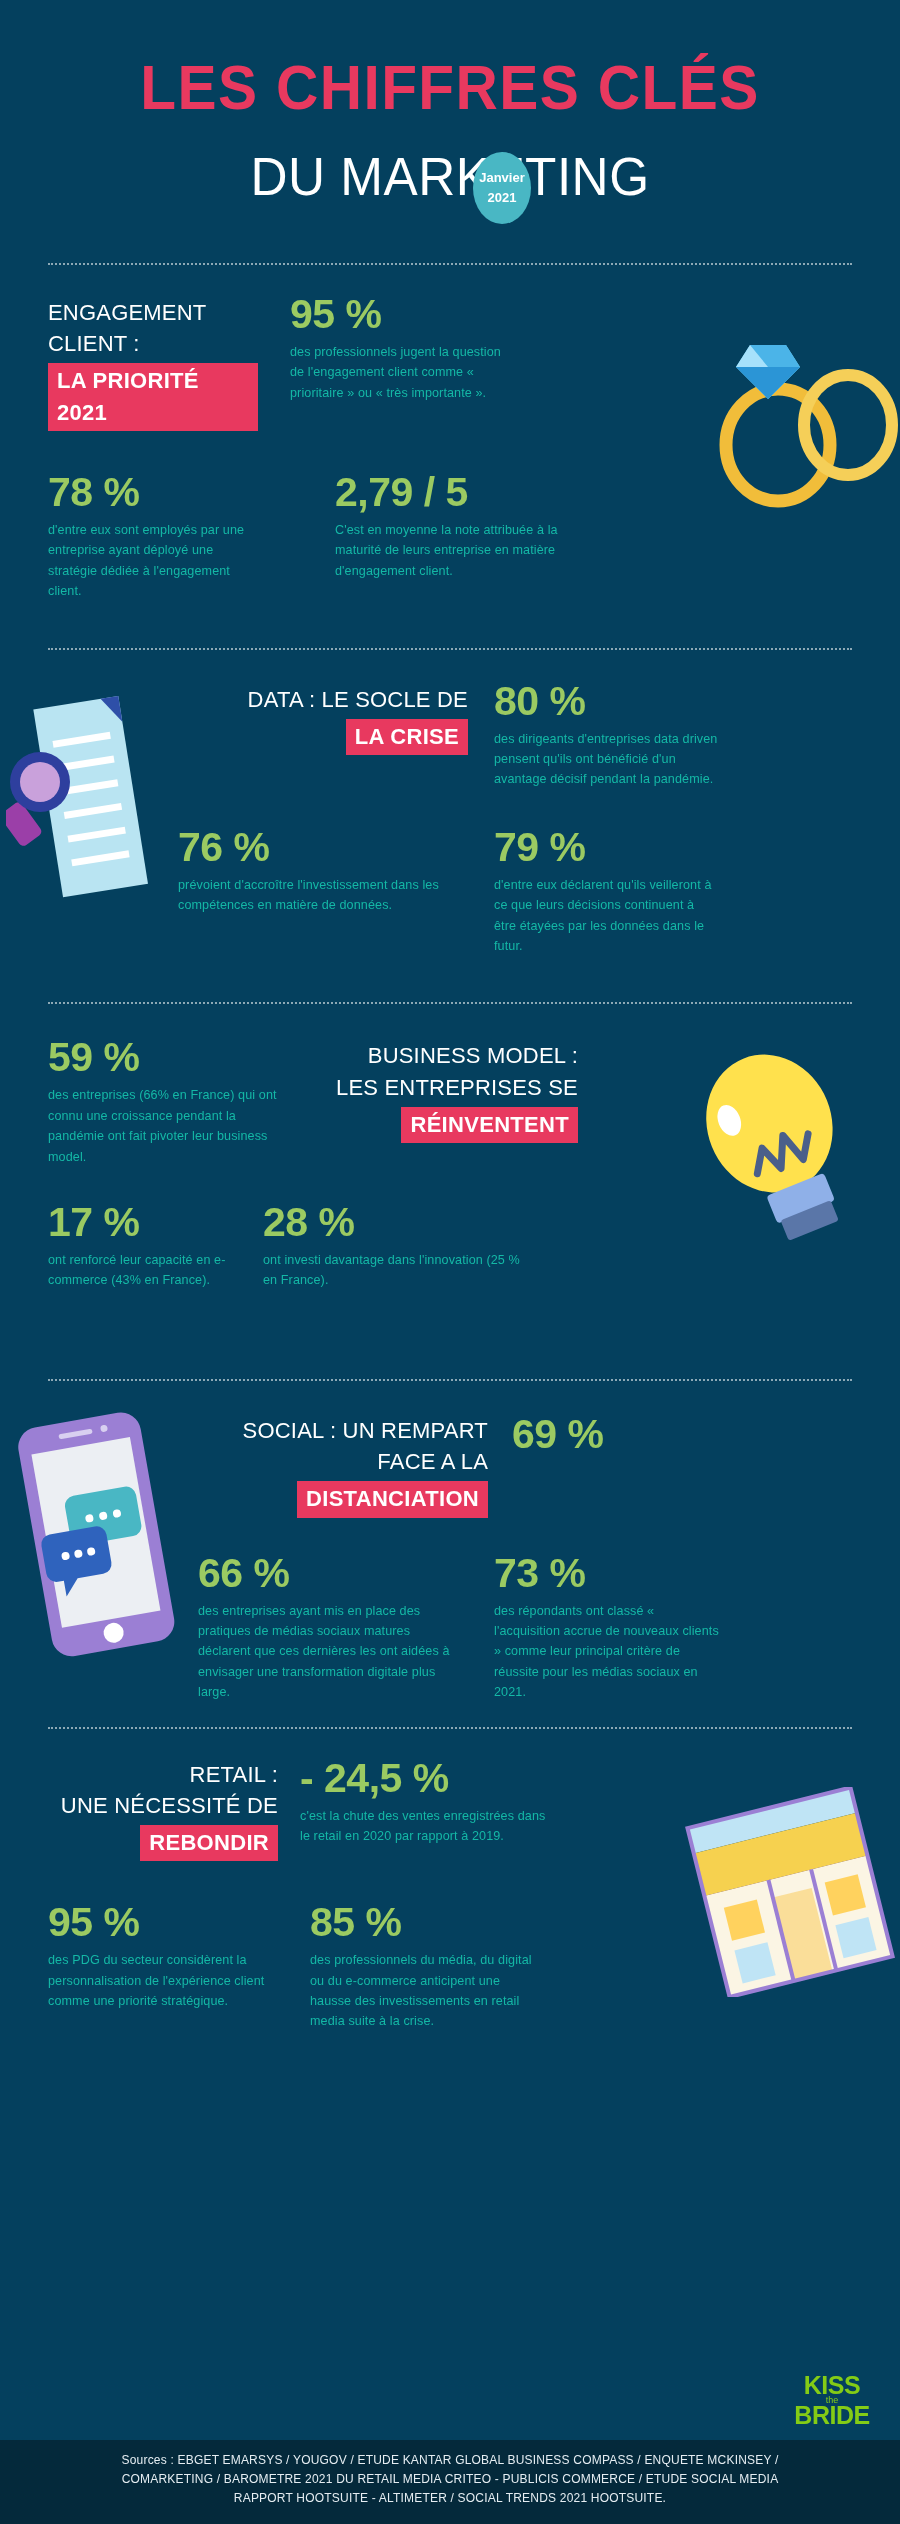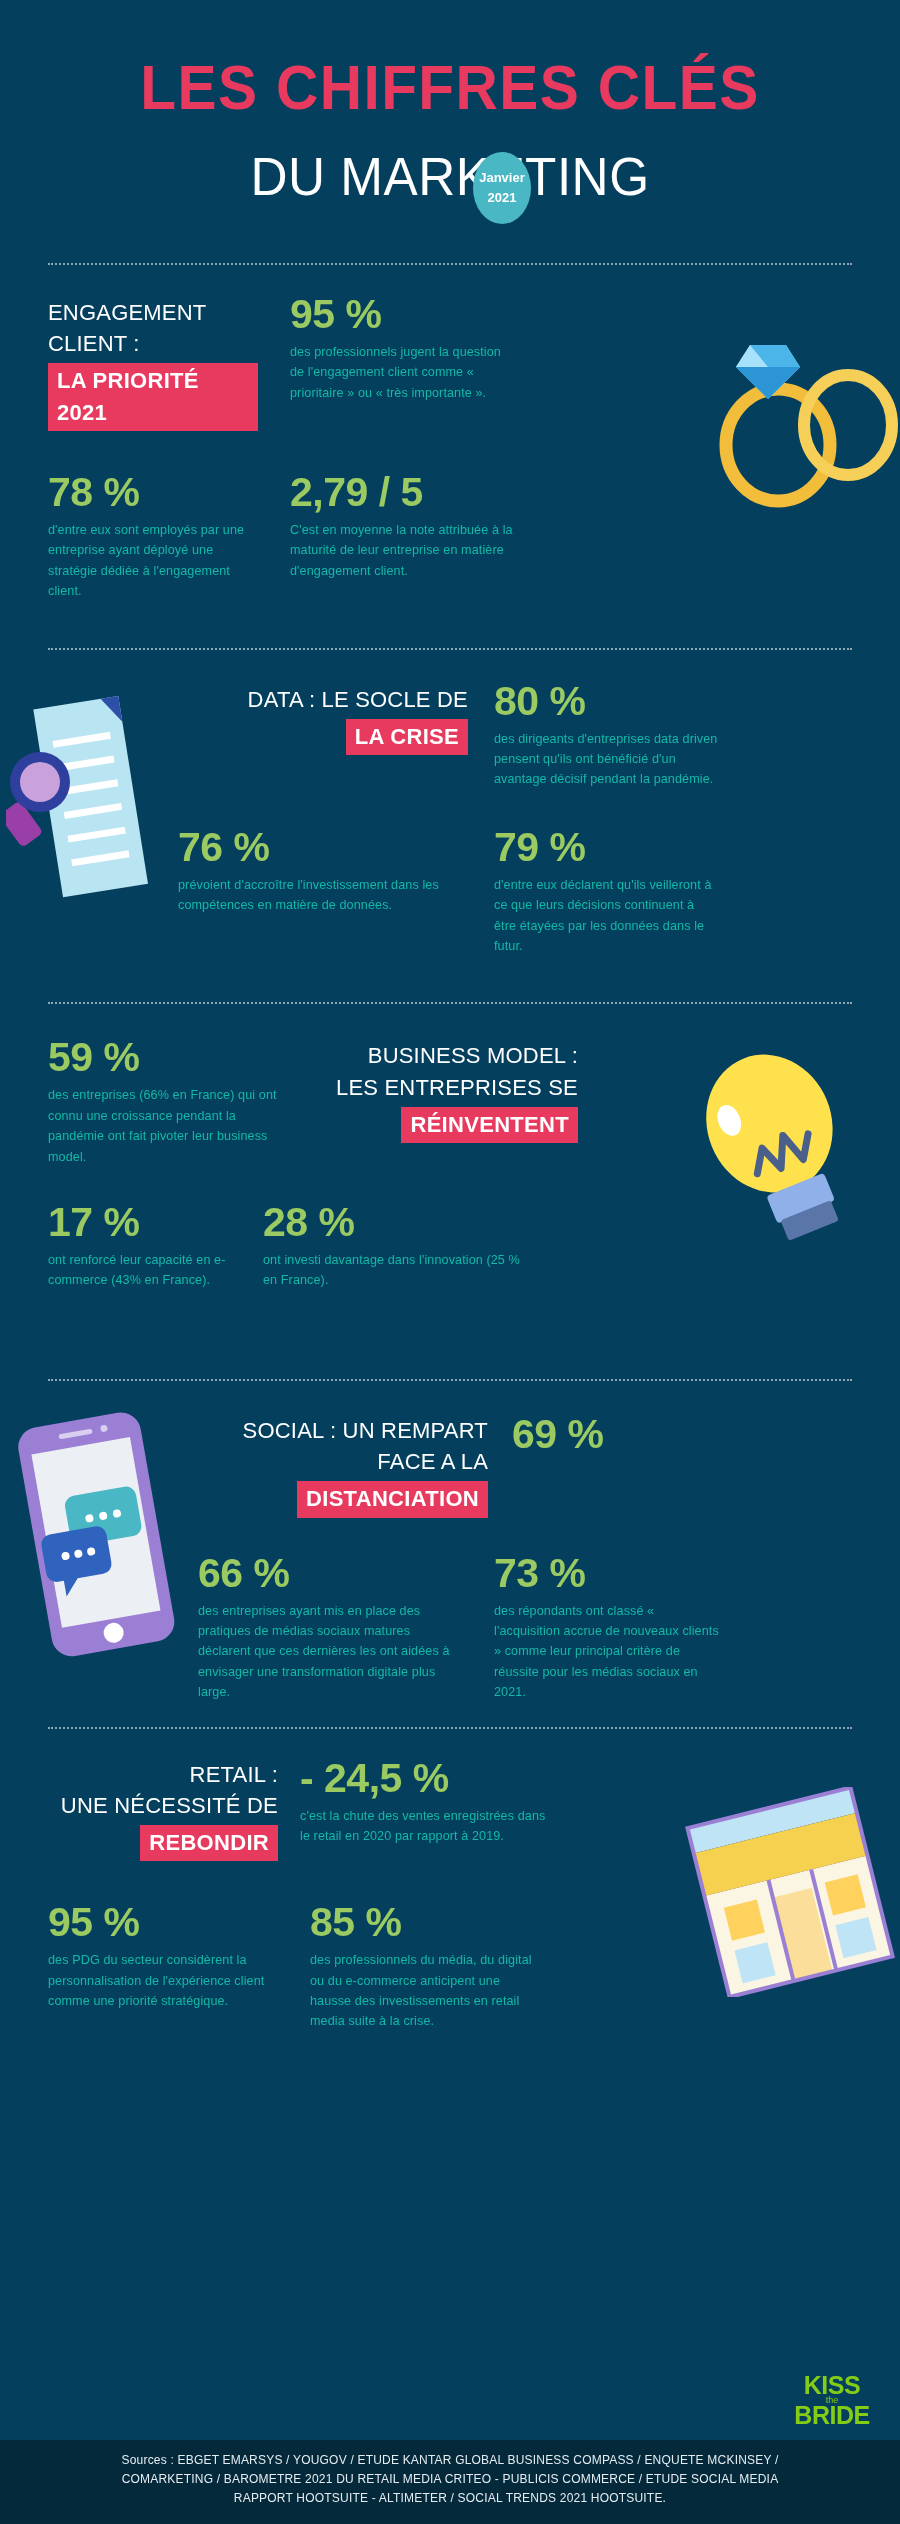--- a/index.html
+++ b/index.html
@@ -210,28 +210,28 @@
             <div>CLIENT :</div>
             <div style="margin-top:4px;"><span class="hl">LA PRIORITÉ 2021</span></div>
           </div>
         </div>
         <div class="cell stat" style="width:260px; padding-left:32px;">
           <div class="stat-num">95 %</div>
           <div class="stat-txt">des professionnels jugent la question de l'engagement client comme « prioritaire » ou « très importante ».</div>
         </div>
       </div>
 
-      <div class="row" style="margin-top:40px;">
+      <div class="row" style="margin-top:40px;gap:45px;">
         <div class="cell stat" style="width:210px;">
           <div class="stat-num">78 %</div>
           <div class="stat-txt">d'entre eux sont employés par une entreprise ayant déployé une stratégie dédiée à l'engagement client.</div>
         </div>
         <div class="cell stat" style="width:300px; padding-left:32px;">
           <div class="stat-num">2,79 / 5</div>
-          <div class="stat-txt">C'est en moyenne la note attribuée à la maturité de leur entreprise en matière d'engagement client.</div>
+          <div class="stat-txt">C'est en moyenne la note attribuée à la maturité de leurs entreprise en matière d'engagement client.</div>
         </div>
       </div>
     </div>
   </div>
 
   <div style="height:46px"></div>
   <div class="divider"></div>
 
   <div class="section" style="padding-top:30px;">
     <div class="illus" style="left:6px; top:28px; width:190px; height:230px;">

